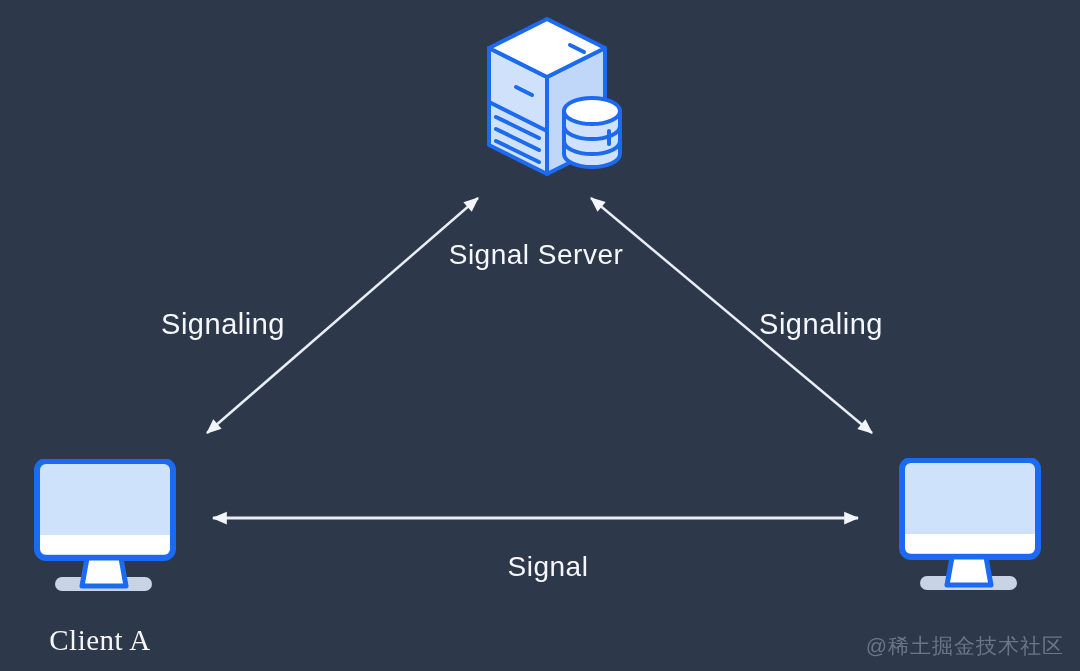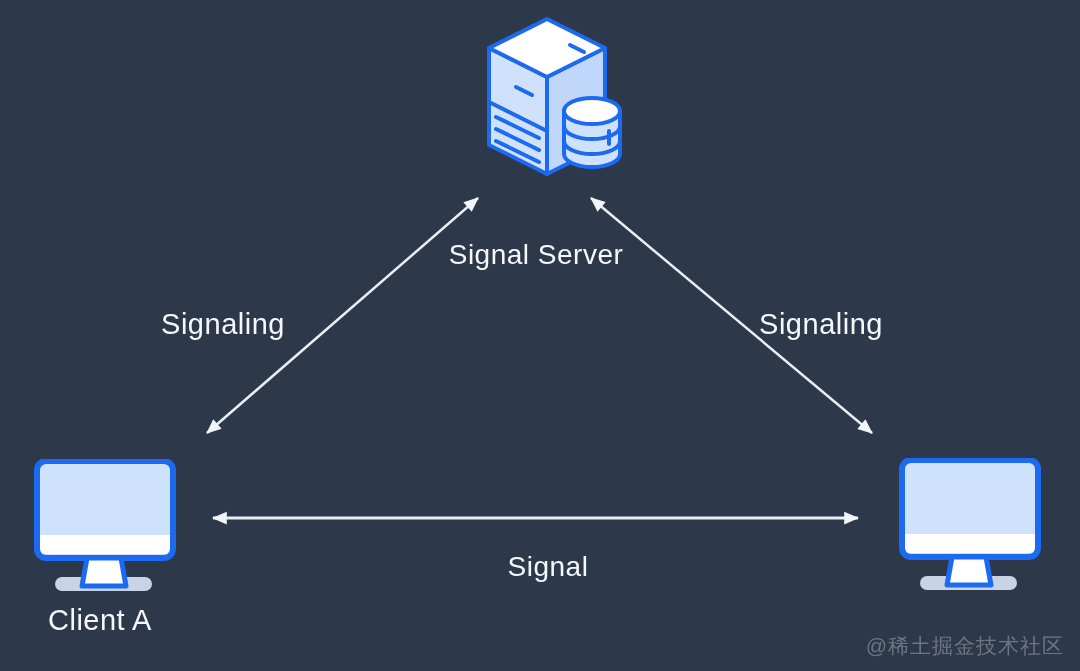--- a/index.html
+++ b/index.html
@@ -28,21 +28,21 @@
     position: absolute;
     color: #f5f7fa;
     white-space: nowrap;
     transform: translateX(-50%);
     letter-spacing: 0.5px;
   }
   .label-server   { left: 536px; top: 239px; font-size: 28px; }
   .label-sig-left { left: 223px; top: 308px; font-size: 29px; }
   .label-sig-right{ left: 821px; top: 308px; font-size: 29px; }
   .label-media    { left: 548px; top: 551px; font-size: 28px; }
-  .label-client-a { left: 100px; top: 604px; font-size: 29px; }
+  .label-client-a { left: 100px; top: 624px; font-size: 29px; font-family: Liberation Serif, serif; }
   .label-client-b { left: 973px; top: 612px; font-size: 29px; }
   .watermark {
     position: absolute;
     right: 16px;
     top: 632px;
     font-size: 21px;
     color: rgba(160, 168, 180, 0.55);
     letter-spacing: 1px;
     white-space: nowrap;
   }

